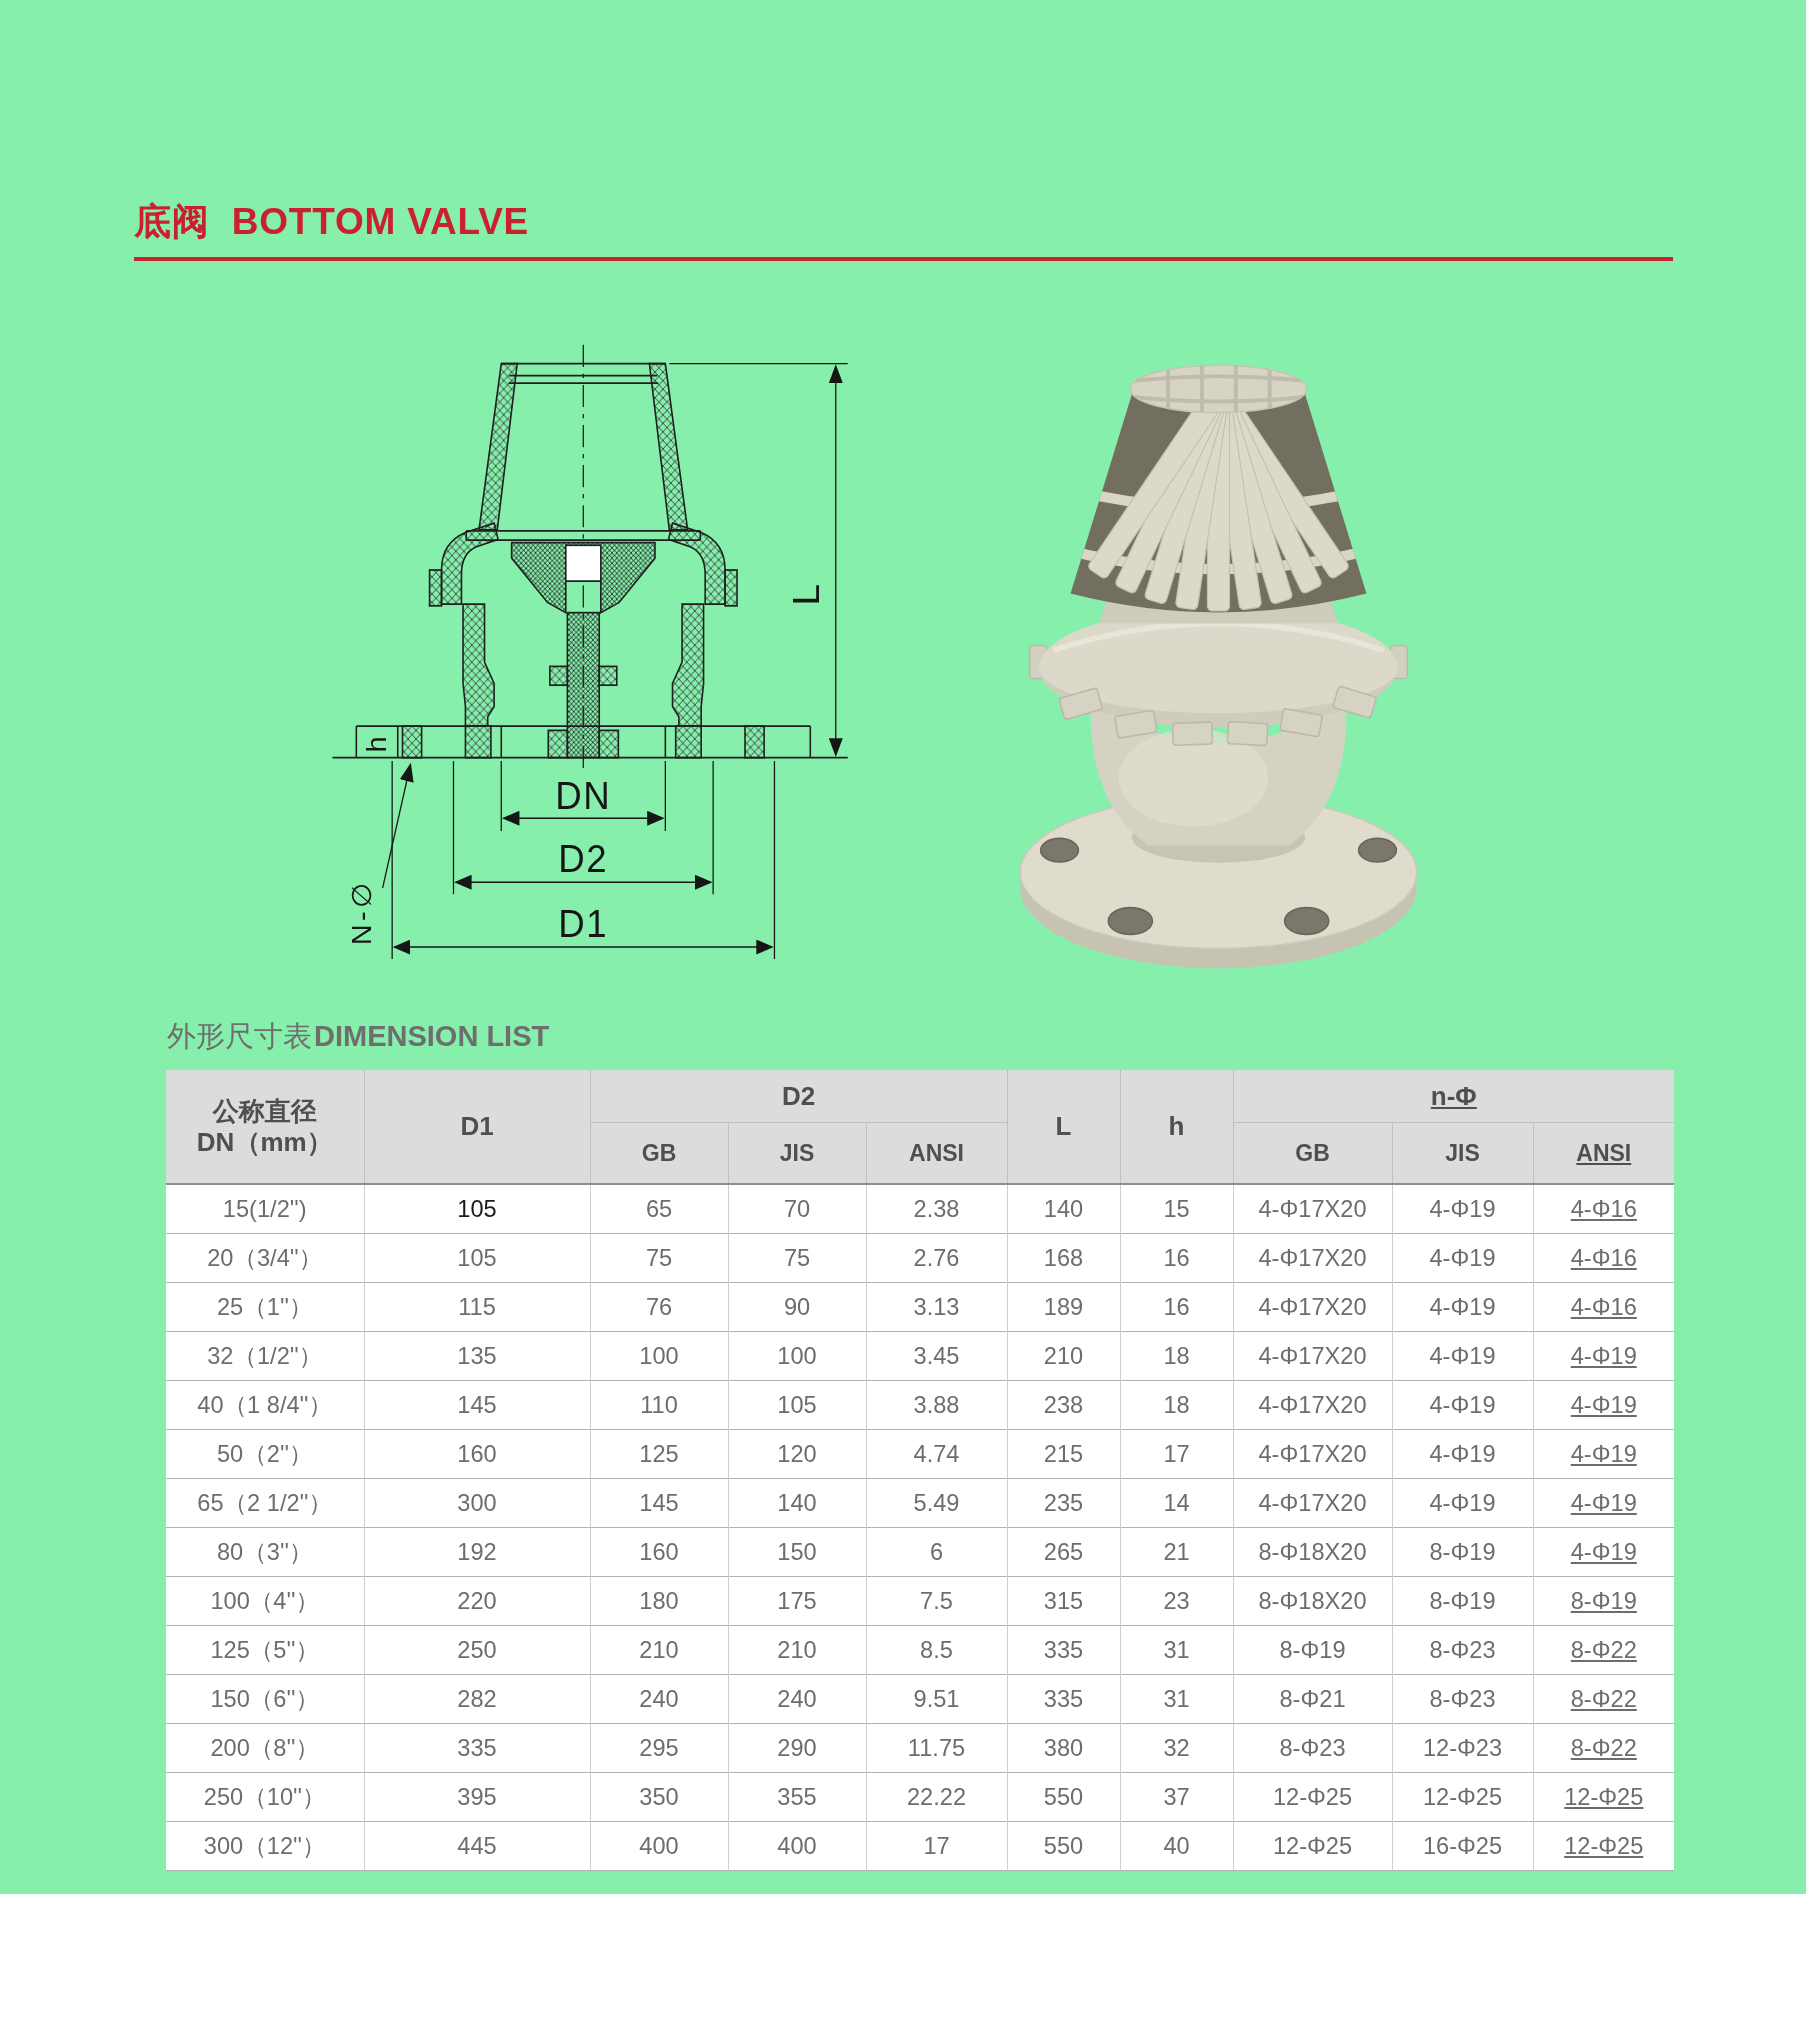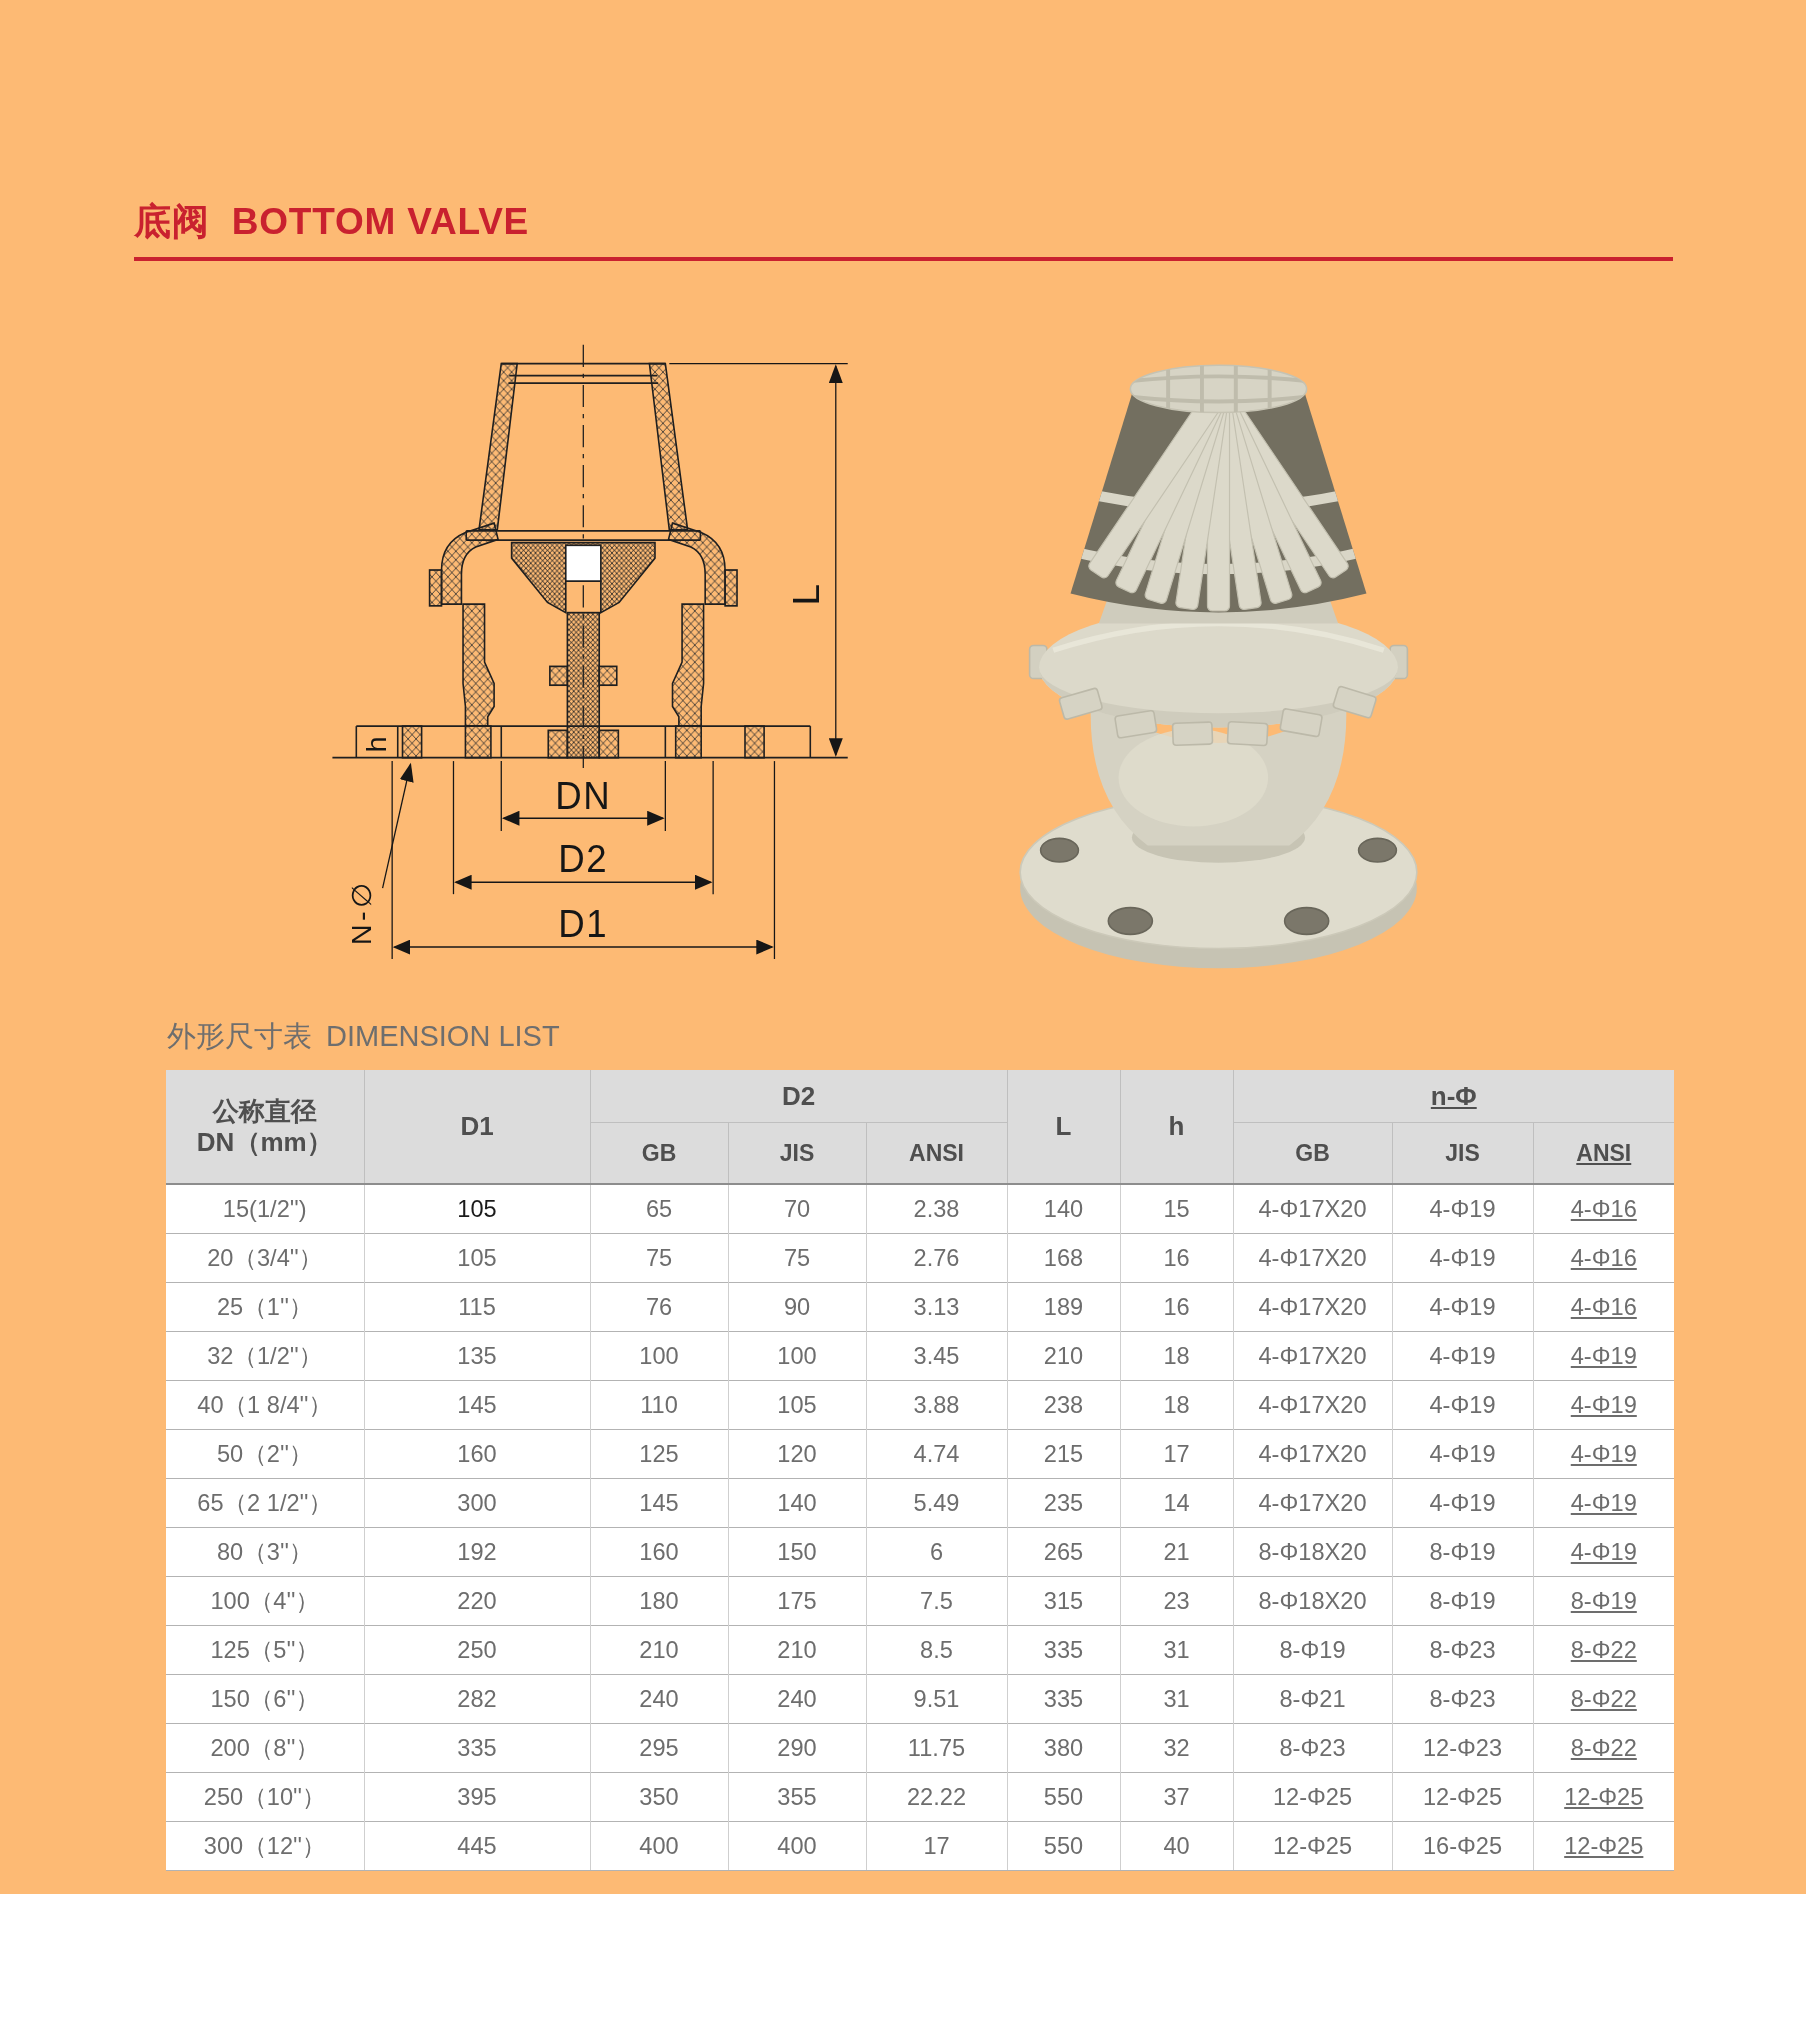--- a/index.html
+++ b/index.html
@@ -1,29 +1,29 @@
 <!DOCTYPE html>
 <html style="font-size:12.6px"><head>
 <meta charset="utf-8">
 <style>
   html,body{margin:0;padding:0;background:#ffffff;}
   body{width:1806px;height:2035px;font-family:"Liberation Sans",sans-serif;}
-  .page{position:relative;width:1806px;height:1894px;background:#fdba74;overflow:hidden;}
+  .page{position:relative;width:1806px;height:1894px;background:#86efac;overflow:hidden;}
 
   
   .title{position:absolute;left:134px;top:197px;font-size:37px;font-weight:bold;letter-spacing:0.8px;color:#c9212f;white-space:nowrap;}
   .title-rule{position:absolute;left:134px;top:257px;width:1539px;height:3.9px;background:#c9212f;}
 
   
   .fig-drawing{position:absolute;left:201px;top:338px;}
   .fig-photo{position:absolute;left:998px;top:337px;}
 
   
   .caption{position:absolute;left:167px;top:1017px;font-size:29px;color:#6e6e6e;white-space:nowrap;}
-  .caption .en{margin-left:14px;}
+  .caption .en{margin-left:2px;font-weight:bold;}
 
   
   .tablewrap{position:absolute;left:166px;top:1070px;width:1507px;}
   table.dim{border-collapse:collapse;width:1507px;table-layout:fixed;}
   table.dim thead th{background:#dcdcdc;color:#4f4f4f;font-weight:bold;border:1.6px solid #bfbfbf;vertical-align:middle;text-align:center;}
   table.dim thead tr:first-child th{border-top:none;}
   table.dim thead tr th:first-child{border-left:none;margin-left:8px;}
   table.dim thead tr th:last-child{border-right:none;text-decoration:underline;}
   table.dim thead tr.group-row th{height:50px;font-size:26px;}
   table.dim thead tr.sub-row th{height:58px;font-size:23px;}

